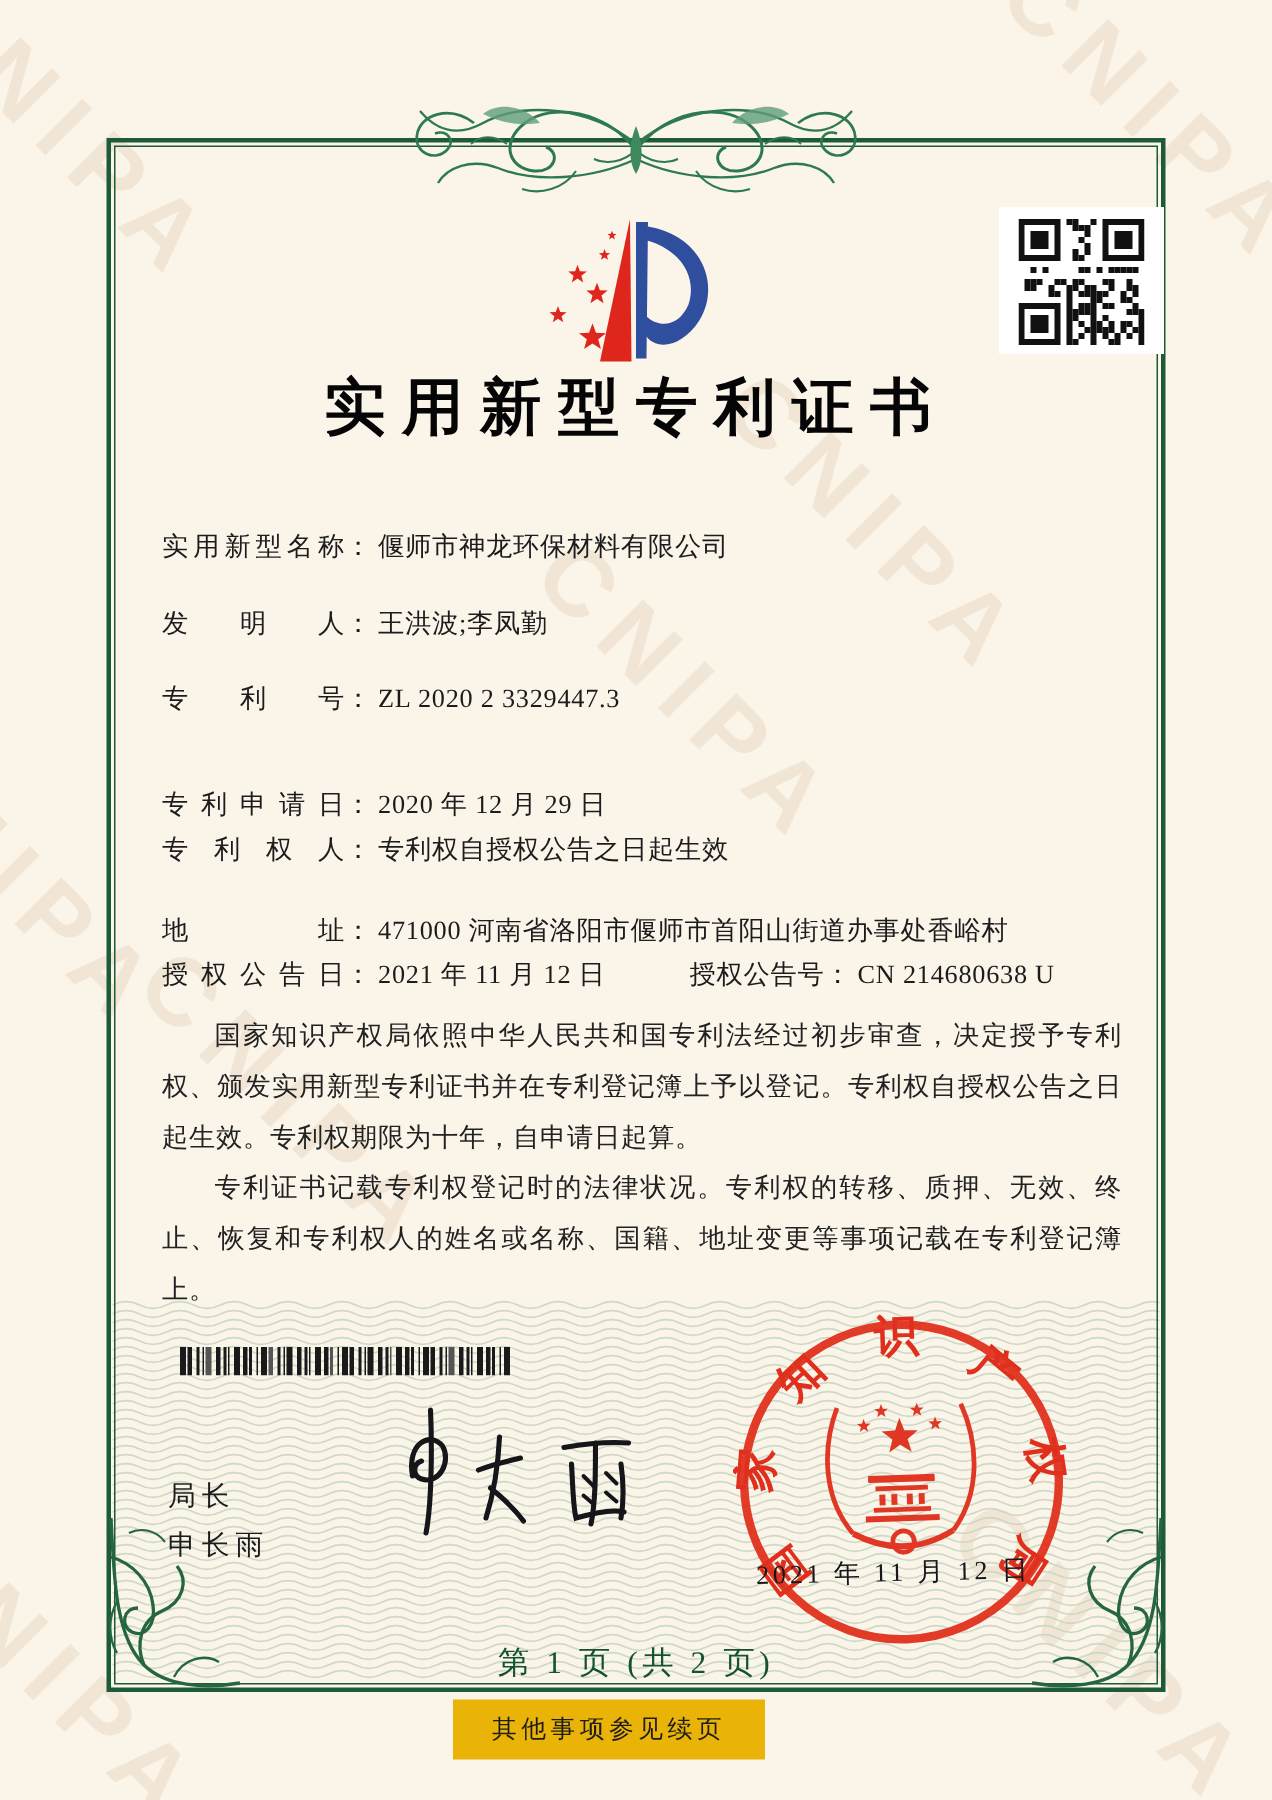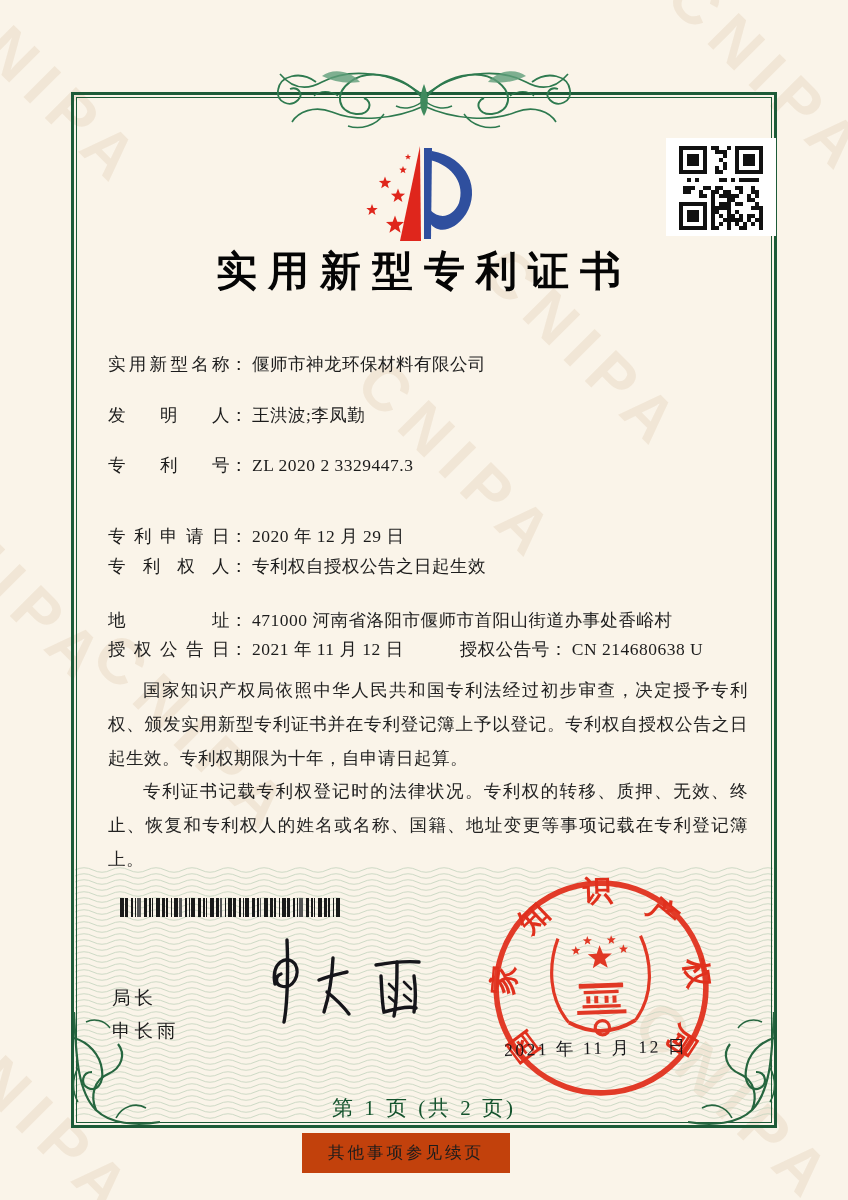--- a/index.html
+++ b/index.html
@@ -56,21 +56,21 @@
   .signature{position:absolute; left:245px; top:932px; z-index:3;}
 
   .seal{position:absolute; left:489px; top:876px; width:224px; height:224px; z-index:3; transform:rotate(-2deg);}
   .seal-date{
     position:absolute; left:504px; top:1036px; z-index:4;
     font-size:17.5px; letter-spacing:2.5px; color:#17171a; transform:rotate(-1.2deg); white-space:nowrap;
   }
   .page-info{position:absolute; top:1094px; left:0; width:100%; text-align:center; font-size:21px; letter-spacing:3px; color:#14532d; z-index:3;}
   .note{
     position:absolute; top:1133px; left:406px; transform:translateX(-50%);
-    background:#c2410c; padding:9px 26px; font-size:16.5px; letter-spacing:3px; z-index:3; white-space:nowrap;
+    background:#eab308; padding:9px 26px; font-size:16.5px; letter-spacing:3px; z-index:3; white-space:nowrap;
   }
 </style>
 </head>
 <body>
 
 <div class="page">
 
   <div class="wm" style="left:-20px; top:-30px;">CNIPA</div>
   <div class="wm" style="left:705px; top:-42px;">CNIPA</div>
   <div class="wm" style="left:520px; top:233px;">CNIPA</div>

